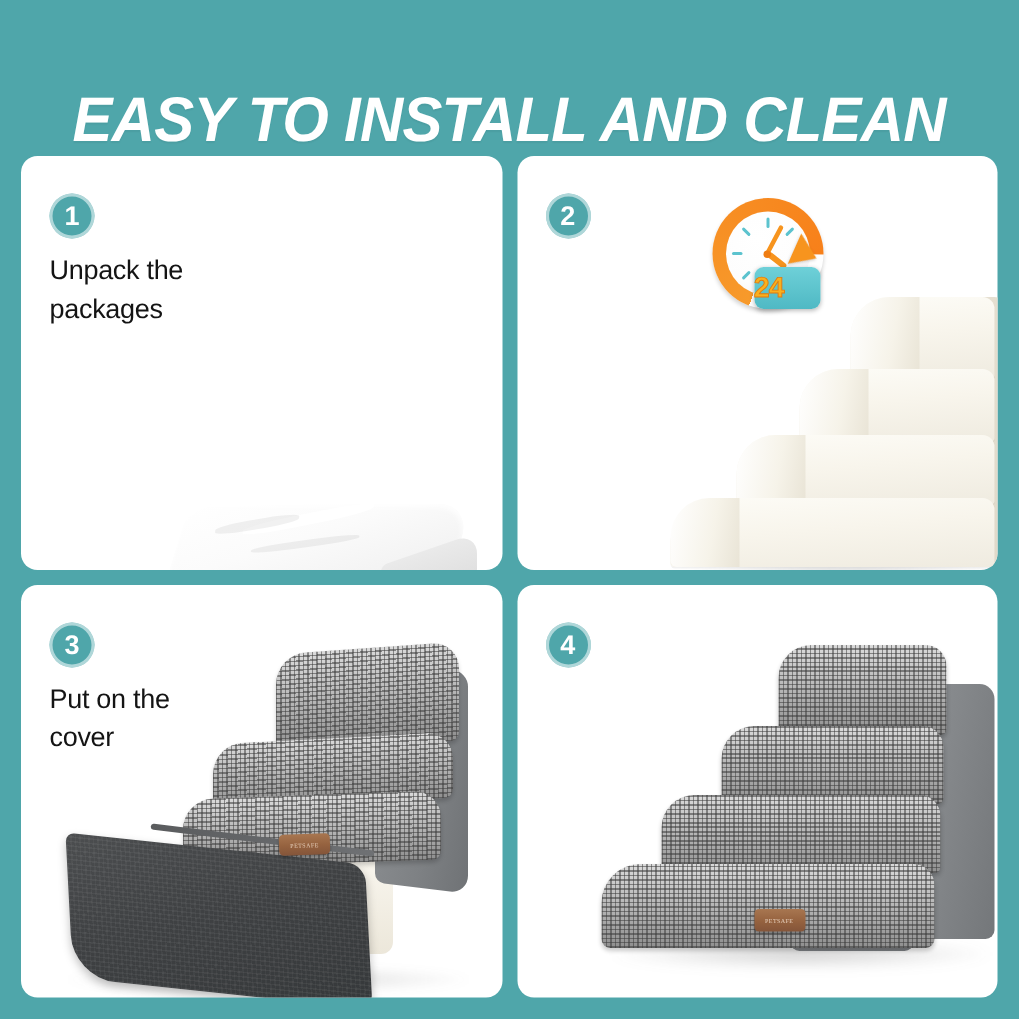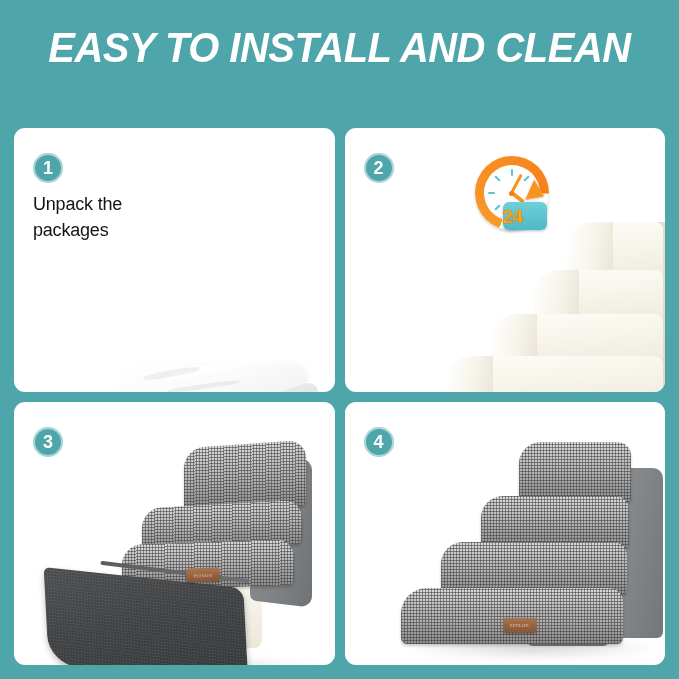--- a/index.html
+++ b/index.html
@@ -10,21 +10,21 @@
   }
   .poster{
     position:relative;width:679px;height:679px;
     background:#4fa6aa;
     box-sizing:border-box;
     display:flex;flex-direction:column;
   }
   
   .title-bar{
     height:104px;flex:0 0 104px;
-    display:flex;align-items:flex-start;justify-content:center;margin-top:24px;
+    display:flex;align-items:flex-end;justify-content:center;
   }
   .title{
     color:#ffffff;
     font-family:"Liberation Sans","DejaVu Sans",sans-serif;
     font-weight:700;font-style:italic;
     font-size:42px;
     letter-spacing:-0.5px;
     transform:scaleX(0.95);
     white-space:nowrap;
     text-shadow:0 1px 1px rgba(0,0,0,.05);
@@ -311,20 +311,22 @@
             <div class="foam-nose"></div>
           </div>
         <div class="foam-step fs4">
             <div class="foam-nose"></div>
           </div>
       </div>
     </div>
 
     <div class="card">
       <div class="badge">3</div>
+      <div class="caption">Put on the
+cover</div>
 
       <div class="c3wrap">
         <div class="c3-shadow"></div>
         <div class="c3-foamback"></div>
         <div class="c3-side"></div>
         <div class="c3-tier t1 waffle"></div>
         <div class="c3-tier t2 waffle"></div>
         <div class="c3-tier t3 waffle"></div>
         <div class="c3-zip"></div>
         <div class="c3-flap"></div>

